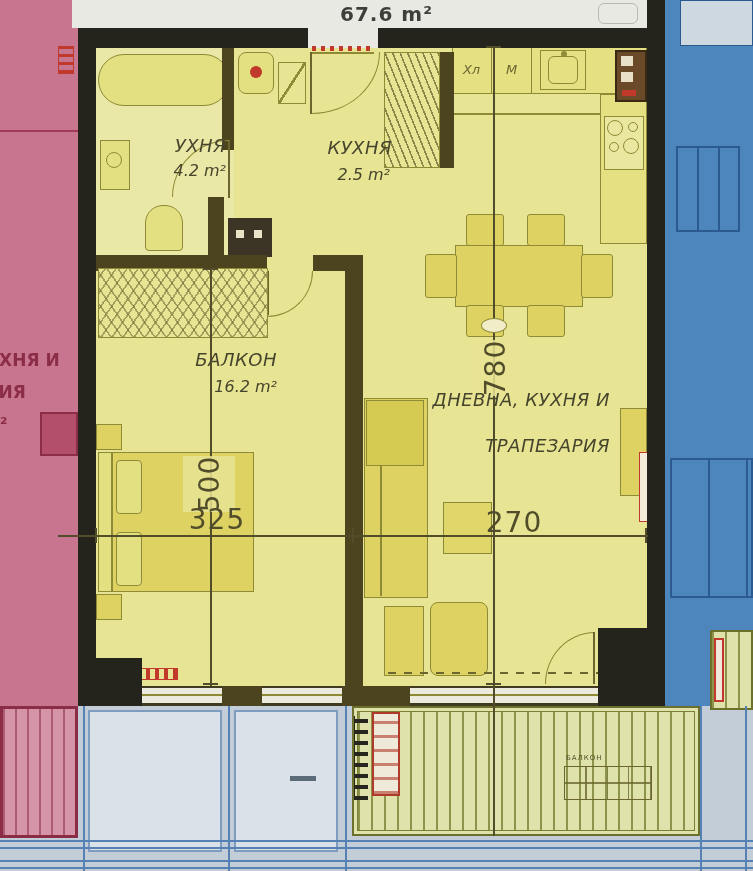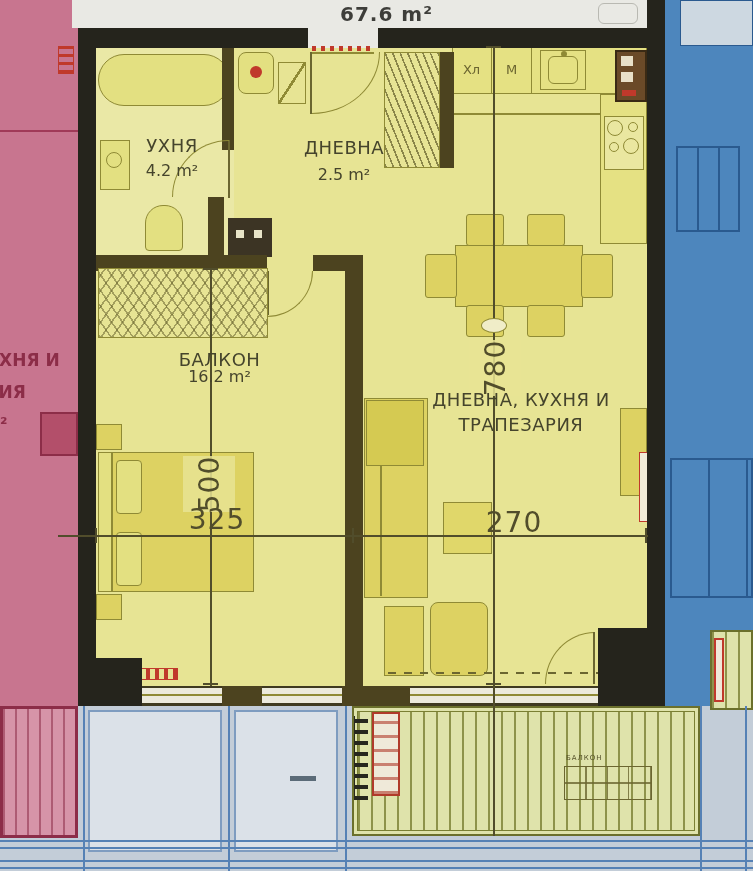--- a/index.html
+++ b/index.html
@@ -4,21 +4,21 @@
 <style>
   html,body{margin:0;padding:0;background:#9aa7b2;}
   .scene{position:relative;width:753px;height:871px;overflow:hidden;
          background:var(--bottom-blue,#c3cdd8);
          font-family:"DejaVu Sans",sans-serif;}
   .a{position:absolute;box-sizing:border-box;}
   .o{border:1.6px solid var(--line-olive,#8f8a35);}
   .fill{background:var(--furniture-fill,#ddd262);}
   .wallb{background:var(--wall-black,#25241c);}
   .wallbr{background:var(--wall-brown,#4c431f);}
-  .txt{color:var(--label-color,#45442c);text-align:center;line-height:1.15;}
+  .txt{color:var(--label-color,#45442c);text-align:right;line-height:1.15;font-style:italic;}
   .rname{font-size:18px;letter-spacing:.5px;}
   .rarea{font-size:16px;}
   .dimnum{color:var(--dim-color,#514d2b);font-size:28px;letter-spacing:1px;text-align:center;}
   .vdim{display:flex;align-items:center;justify-content:center;transform:rotate(-90deg);
         background:rgba(231,228,148,.85);}
   .dimline{background:var(--dim-color,#514d2b);}
   .pinktxt{color:var(--pink-dark,#8c2d48);font-weight:bold;font-size:17px;white-space:nowrap;}
   .chair{border:1.6px solid var(--line-olive,#8f8a35);background:var(--furniture-fill,#ddd262);border-radius:3px;}
   .burner{border:1.6px solid var(--line-olive,#8f8a35);border-radius:50%;background:transparent;}
   .window{background:#eceadc;}
@@ -214,22 +214,22 @@
   <div class="a dimline" style="left:58px;top:535px;width:590px;height:2px;"></div>
   <div class="a dimline" style="left:95px;top:528px;width:2px;height:15px;"></div>
   <div class="a dimline" style="left:352px;top:528px;width:2px;height:15px;"></div>
   <div class="a dimline" style="left:645px;top:528px;width:2px;height:15px;"></div>
   <div class="a dimnum" style="left:181px;top:503px;width:72px;height:30px;">325</div>
   <div class="a dimnum" style="left:478px;top:506px;width:72px;height:30px;">270</div>
 
   <div class="a txt rname" style="left:118px;top:136px;width:108px;">УХНЯ</div>
   <div class="a txt rarea" style="left:118px;top:162px;width:108px;">4.2 m²</div>
 
-  <div class="a txt rname" style="left:296px;top:138px;width:96px;">ДНЕВНА</div>
+  <div class="a txt rname" style="left:296px;top:138px;width:96px;">КУХНЯ</div>
   <div class="a txt rarea" style="left:298px;top:166px;width:92px;">2.5 m²</div>
 
   <div class="a txt rname" style="left:162px;top:350px;width:115px;">БАЛКОН</div>
-  <div class="a txt rarea" style="left:162px;top:368px;width:115px;">16.2 m²</div>
+  <div class="a txt rarea" style="left:162px;top:378px;width:115px;">16.2 m²</div>
 
   <div class="a txt rname" style="left:432px;top:390px;width:178px;">ДНЕВНА, КУХНЯ И</div>
-  <div class="a txt rname" style="left:432px;top:415px;width:178px;">ТРАПЕЗАРИЯ</div>
+  <div class="a txt rname" style="left:432px;top:436px;width:178px;">ТРАПЕЗАРИЯ</div>
 
 </div>
 
 </body></html>

